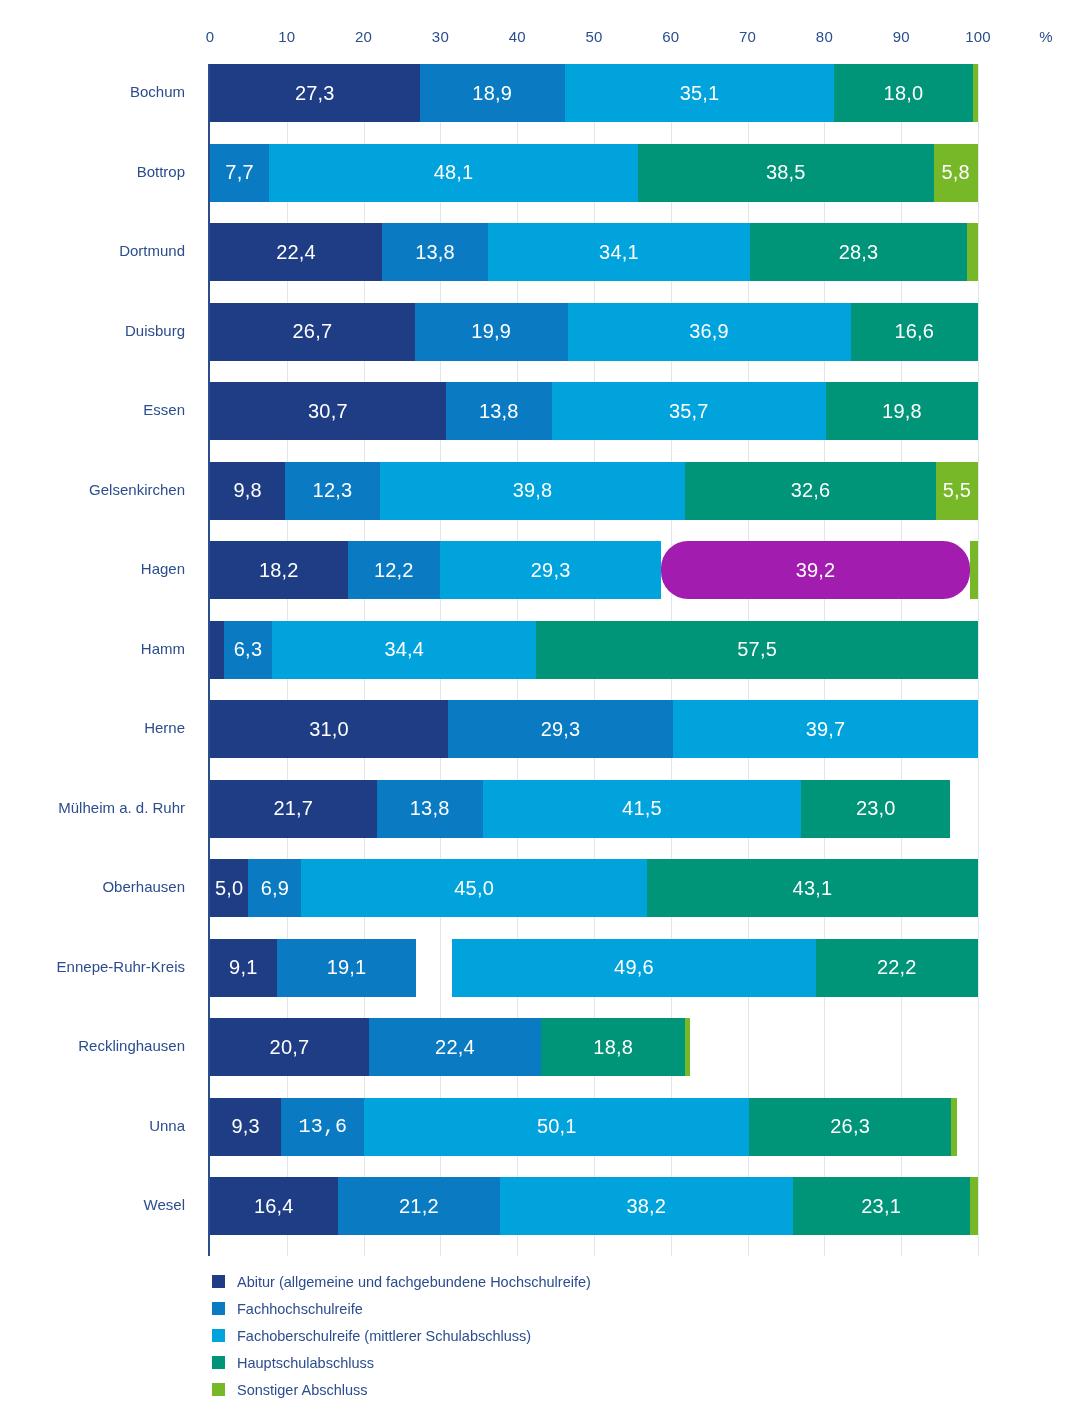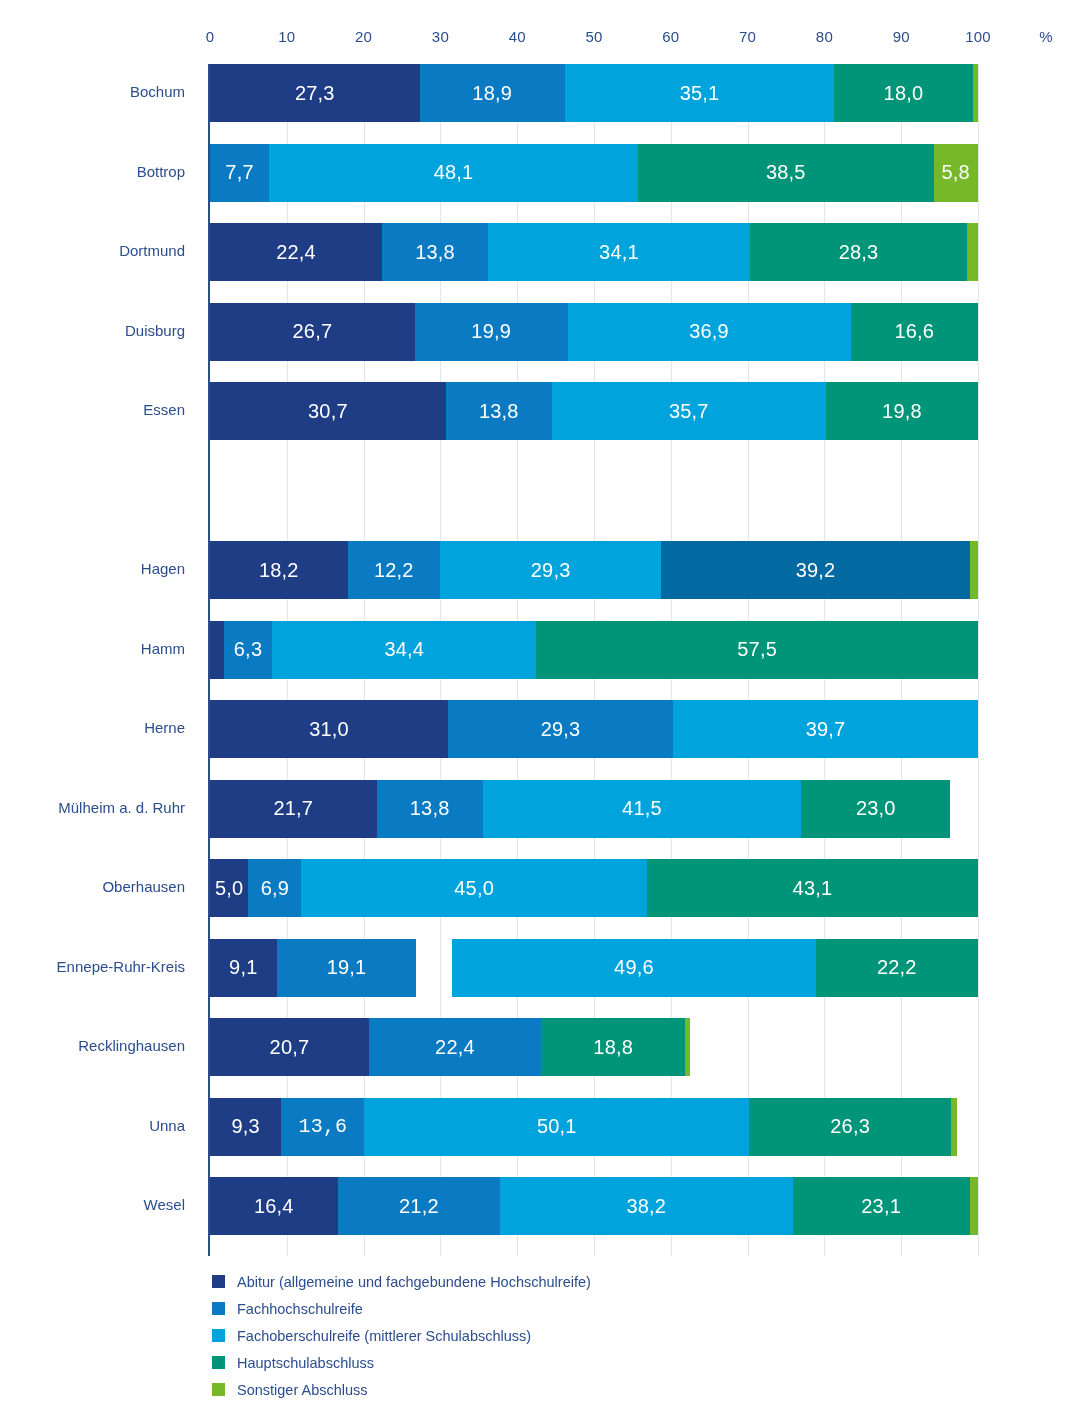--- a/index.html
+++ b/index.html
@@ -243,32 +243,50 @@
           <div class="seg" style="width: 105.984px; background: rgb(10, 123, 194);">
             <span class="seg-value">13,8</span>
           </div>
           <div class="seg" style="width: 274.176px; background: rgb(0, 163, 220);">
             <span class="seg-value">35,7</span>
           </div>
           <div class="seg" style="width: 152.064px; background: rgb(0, 148, 120);">
             <span class="seg-value">19,8</span>
           </div>
         </div>
+        <div class="row" style="top: 397.5px; height: 58px;">
+          <div class="row-label" style="right: 793px; top: 19px;">Gelsenkirchen</div>
+          <div class="seg" style="width: 75.264px; background: rgb(31, 61, 133);">
+            <span class="seg-value">9,8</span>
+          </div>
+          <div class="seg" style="width: 94.464px; background: rgb(10, 123, 194);">
+            <span class="seg-value">12,3</span>
+          </div>
+          <div class="seg" style="width: 305.664px; background: rgb(0, 163, 220);">
+            <span class="seg-value">39,8</span>
+          </div>
+          <div class="seg" style="width: 250.368px; background: rgb(0, 148, 120);">
+            <span class="seg-value">32,6</span>
+          </div>
+          <div class="seg" style="width: 42.24px; background: rgb(118, 184, 40);">
+            <span class="seg-value">5,5</span>
+          </div>
+        </div>
         <div class="row" style="top: 477px; height: 58px;">
           <div class="row-label" style="right: 793px; top: 19px;">Hagen</div>
           <div class="seg" style="width: 139.776px; background: rgb(31, 61, 133);">
             <span class="seg-value">18,2</span>
           </div>
           <div class="seg" style="width: 93.696px; background: rgb(10, 123, 194);">
             <span class="seg-value">12,2</span>
           </div>
           <div class="seg" style="width: 225.024px; background: rgb(0, 163, 220);">
             <span class="seg-value">29,3</span>
           </div>
-          <div class="seg" style="width: 313px; background: #0369a1;">
+          <div class="seg" style="width: 313px; background: #a21caf; border-radius: 27px;">
             <span class="seg-value">39,2</span>
           </div>
           <div class="seg" style="width: 8.448px; background: rgb(118, 184, 40);"></div>
         </div>
         <div class="row" style="top: 556.5px; height: 58px;">
           <div class="row-label" style="right: 793px; top: 19px;">Hamm</div>
           <div class="seg" style="width: 13.824px; background: rgb(31, 61, 133);"></div>
           <div class="seg" style="width: 48.384px; background: rgb(10, 123, 194);">
             <span class="seg-value">6,3</span>
           </div>

